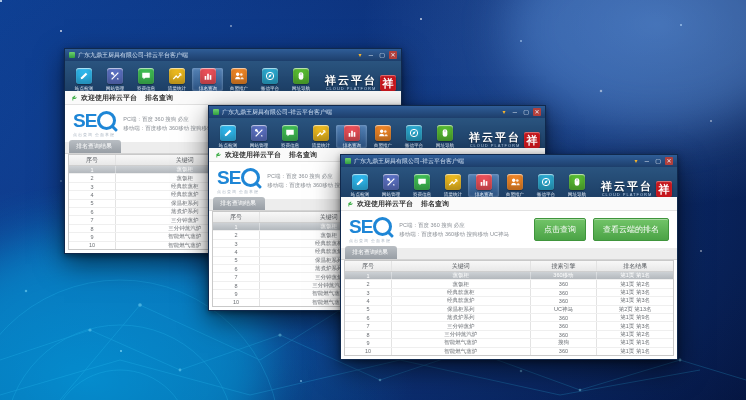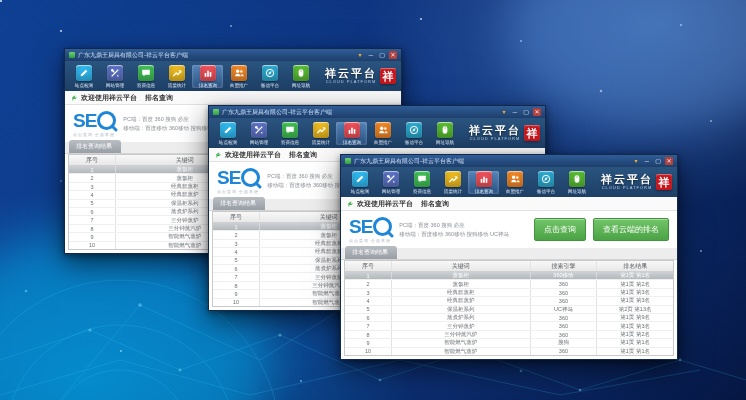--- a/index.html
+++ b/index.html
@@ -26,21 +26,21 @@
   .window{position:absolute;width:336px;height:204px;display:flex;flex-direction:column;background:#fff;
     border:1px solid #10294d;box-shadow:0 10px 26px rgba(0,0,0,.55),0 2px 6px rgba(0,0,0,.4);}
   .titlebar{height:12px;flex:0 0 12px;background:linear-gradient(#2f5d97,#1d3e6b);display:flex;align-items:center;padding:0 4px;gap:3px;}
   .app-icon{width:6px;height:6px;border-radius:1px;background:linear-gradient(#6fd26f,#2f9e3f);flex:0 0 6px;}
   .title{flex:1;color:#d4e3f4;font-size:6px;white-space:nowrap;overflow:hidden;}
   .controls{display:flex;align-items:center;gap:3px;}
   .ctrl{font-size:6px;line-height:8px;color:#e8f0fa;width:8px;height:8px;text-align:center;cursor:pointer;}
   .ctrl.skin{color:#f6b42c;}
   .ctrl.close{background:#b2403c;border-radius:1px;}
 
-  .toolbar{height:30px;flex:0 0 30px;background:linear-gradient(#2a547f,#1d3f66);display:flex;align-items:center;padding:0 3px;}
+  .toolbar{height:30px;flex:0 0 30px;background:linear-gradient(#2a547f,#1d3f66);display:flex;align-items:flex-end;padding:0 3px;}
   .tool{width:31px;display:flex;flex-direction:column;align-items:center;justify-content:center;gap:1px;cursor:pointer;border-radius:2px;}
   .tool.sel{background:linear-gradient(rgba(120,170,230,.55),rgba(70,120,185,.30));box-shadow:inset 0 0 3px rgba(255,255,255,.35);}
   .tool-icon{width:16px;height:16px;border-radius:3px;display:flex;align-items:center;justify-content:center;
     box-shadow:inset 0 1px 1px rgba(255,255,255,.65),inset 0 -5px 6px rgba(0,0,0,.22),0 1px 1px rgba(0,0,0,.35);}
   .tool-icon svg{width:10px;height:10px;display:block;}
   .tool-label{font-size:5px;color:#e8eff9;white-space:nowrap;transform:scale(.92);}
   .brand{margin-left:auto;display:flex;align-items:center;gap:3px;padding-right:2px;}
   .brand-txt{display:flex;flex-direction:column;align-items:center;line-height:1;}
   .brand-name{color:#fff;font-size:11px;font-weight:bold;letter-spacing:2px;font-family:"DejaVu Serif","Liberation Serif",serif;text-shadow:0 1px 2px rgba(0,0,0,.5);}
   .brand-sub{color:#b9cfe8;font-size:4px;letter-spacing:1px;margin-top:1px;}

